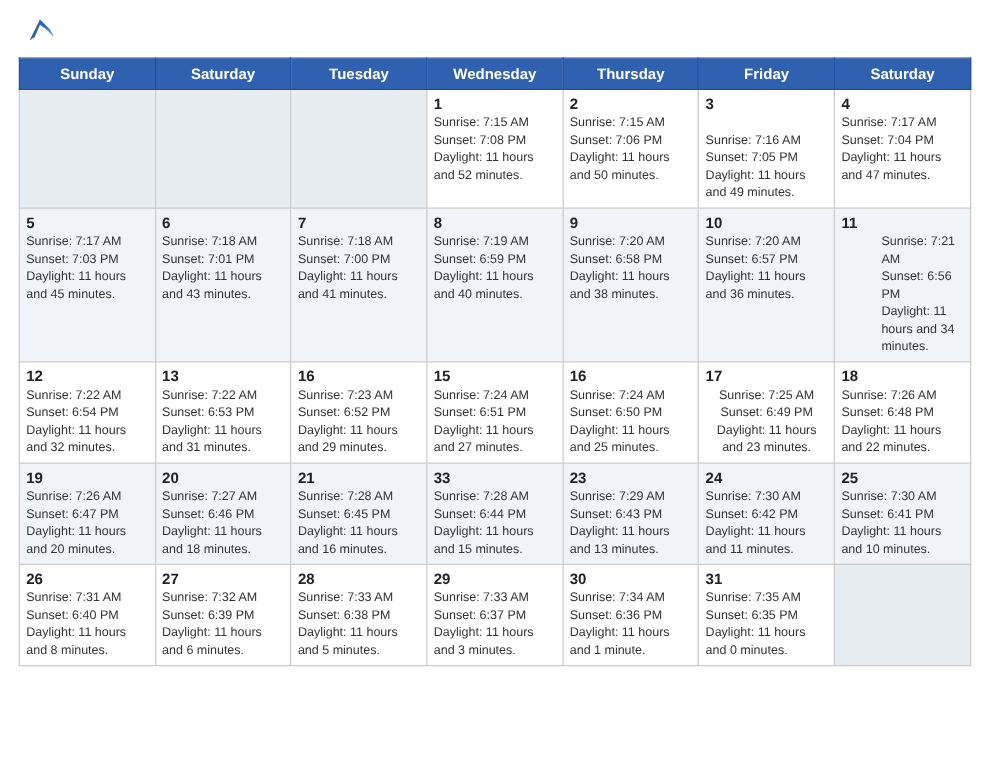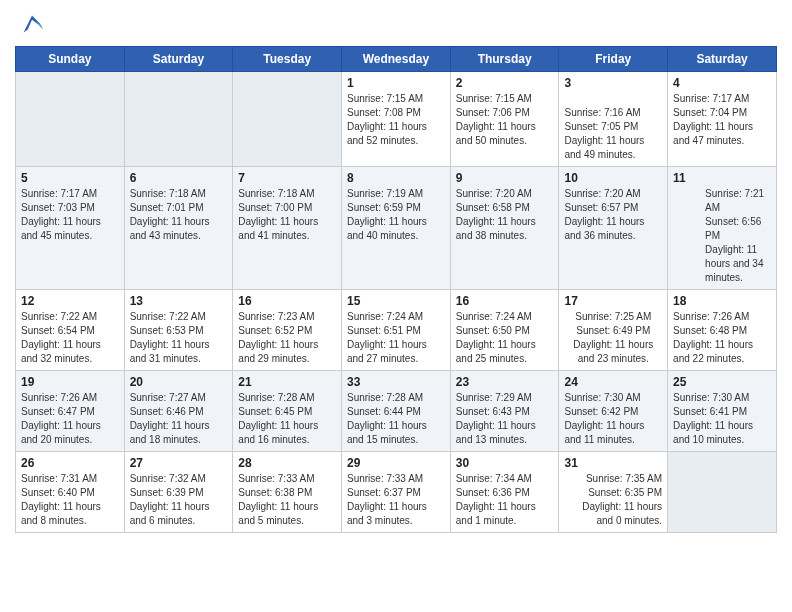--- a/index.html
+++ b/index.html
@@ -308,20 +308,20 @@
 Daylight: 11 hours and 3 minutes.</div>
         </td>
         <td>
           <div class="day-number">30</div>
           <div class="day-info" style="white-space: pre-line;">Sunrise: 7:34 AM
 Sunset: 6:36 PM
 Daylight: 11 hours and 1 minute.</div>
         </td>
         <td>
           <div class="day-number">31</div>
-          <div class="day-info" style="white-space: pre-line; text-align: right;">Sunrise: 7:35 AM
+          <div class="day-info" style="white-space: pre-line;">Sunrise: 7:35 AM
 Sunset: 6:35 PM
 Daylight: 11 hours and 0 minutes.</div>
         </td>
         <td class="empty-cell"></td>
       </tr>
     </tbody>
 </table>
 
 </body></html>

